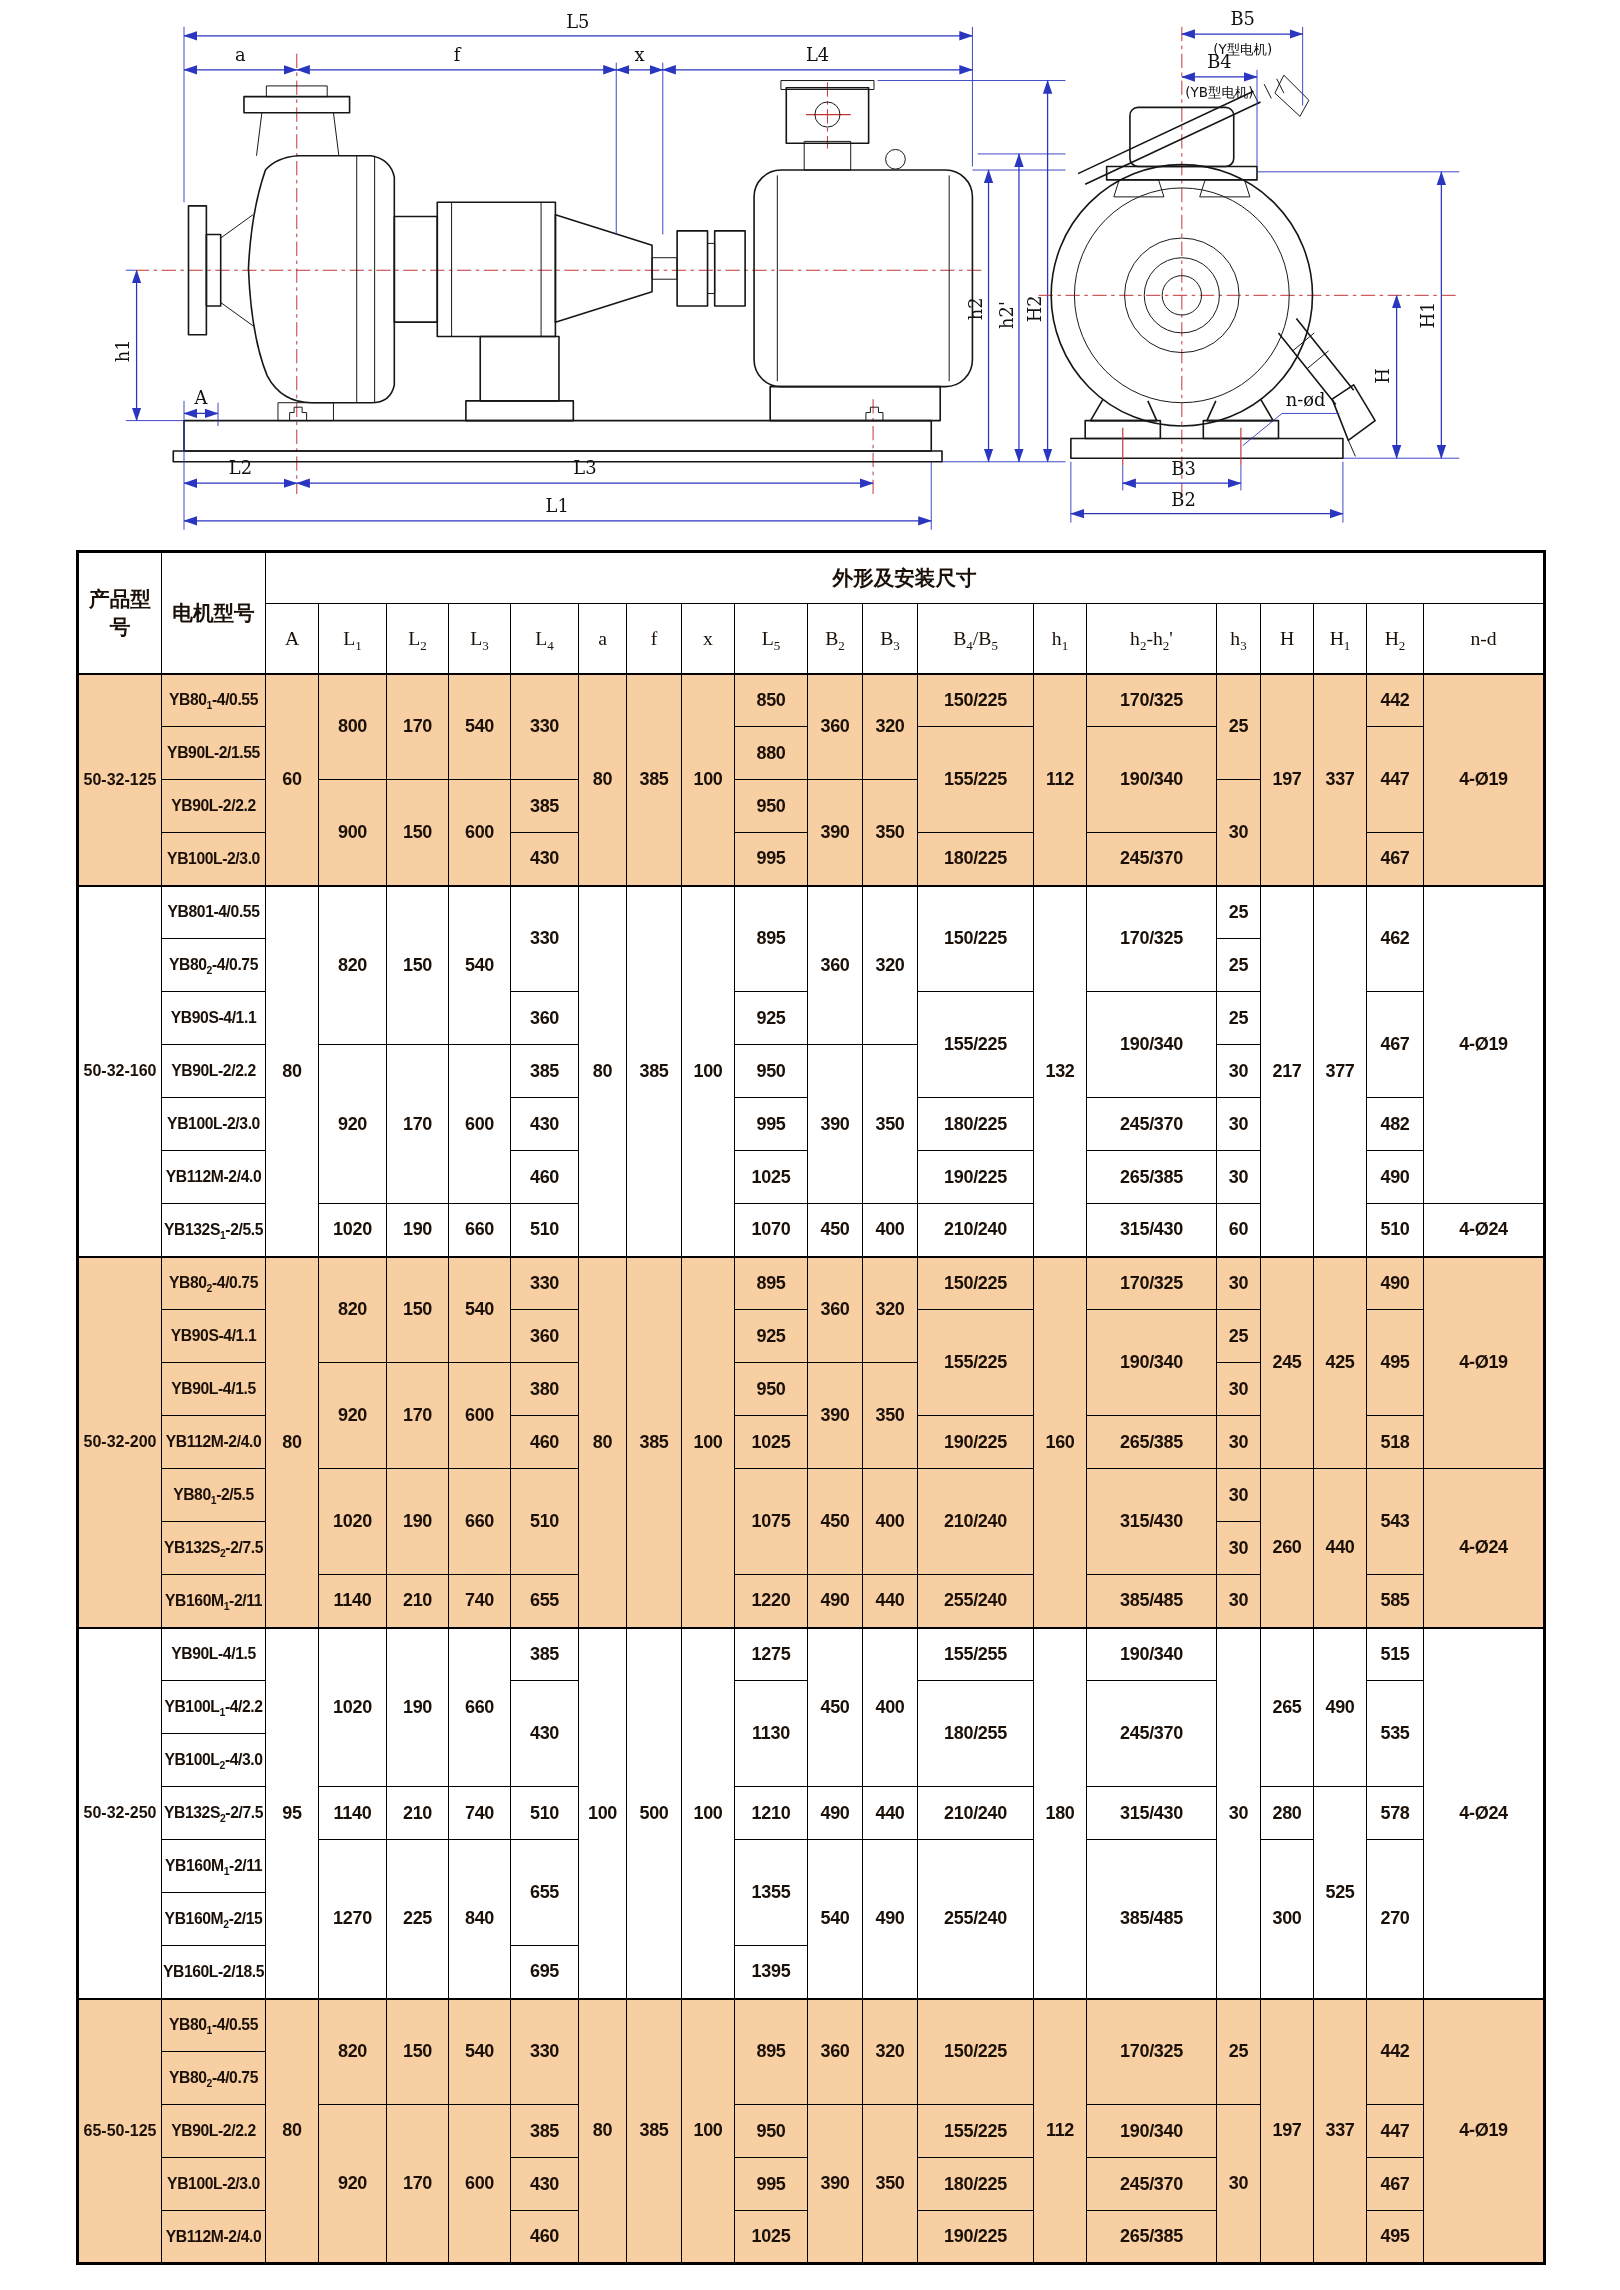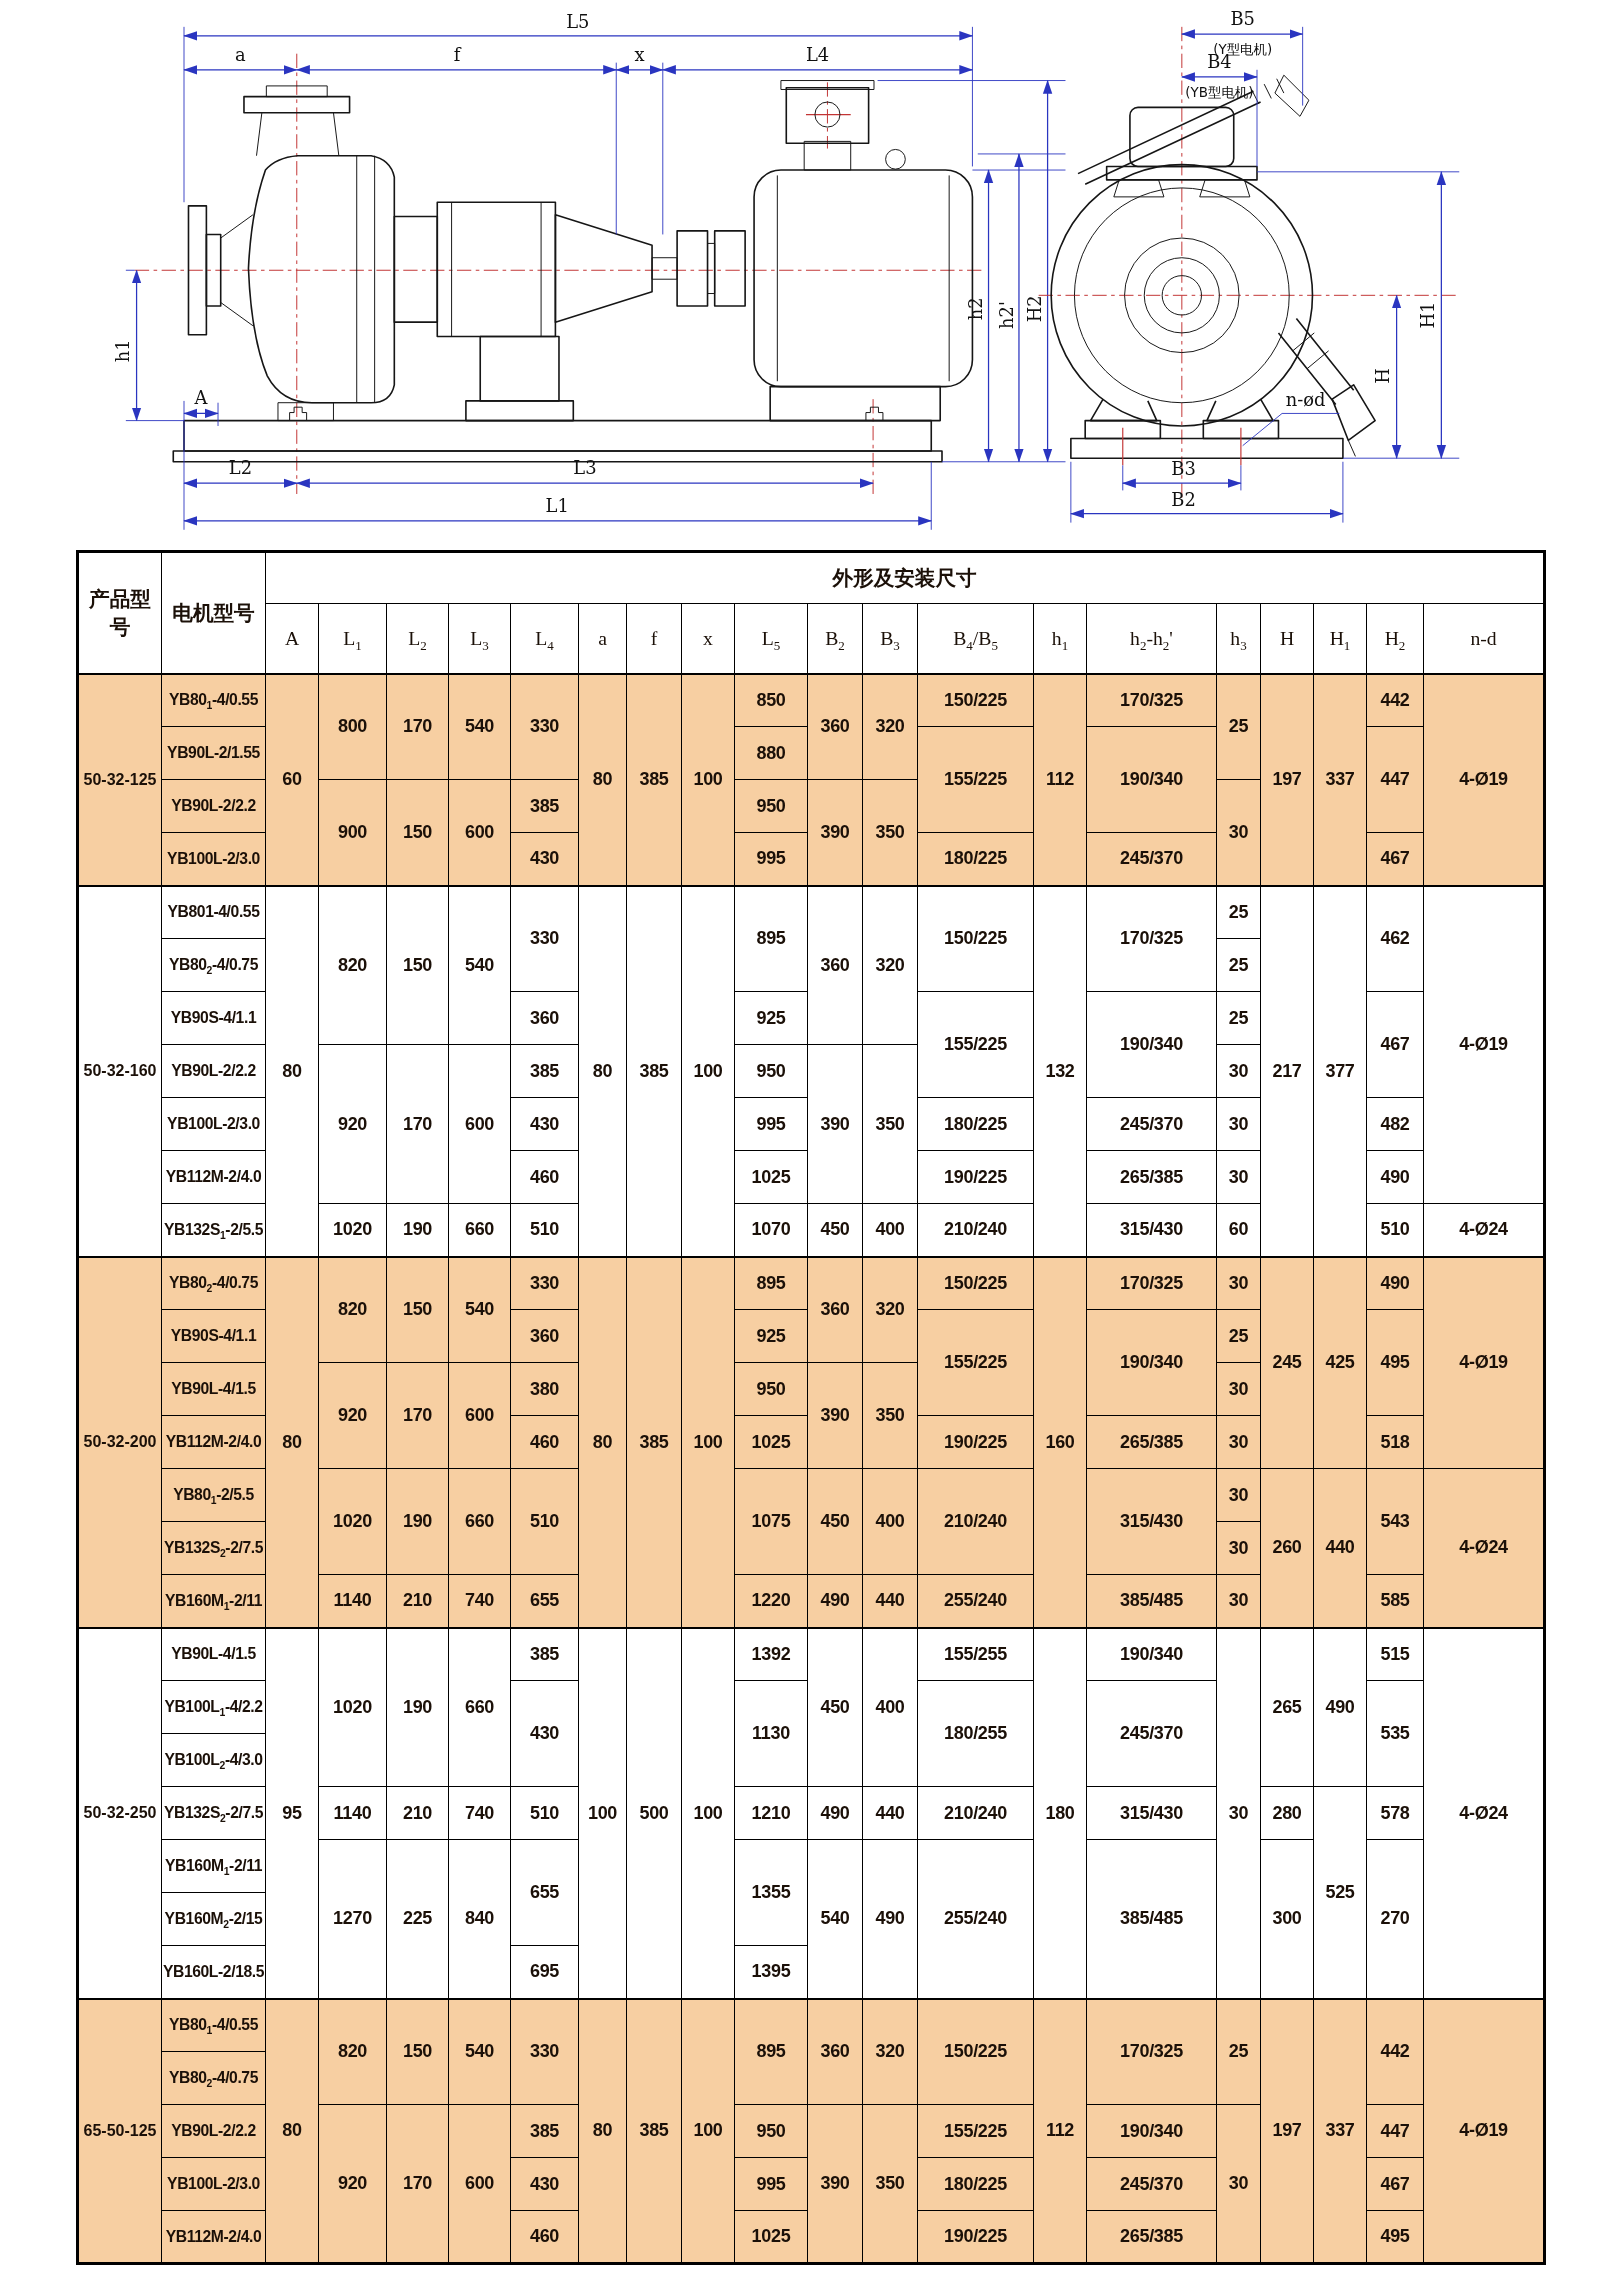--- a/index.html
+++ b/index.html
@@ -478,21 +478,21 @@
             <td rowspan="7" class="prod">50-32-250</td>
             <td class="motor">YB90L-4/1.5</td>
             <td rowspan="7" class="num">95</td>
             <td rowspan="3" class="num">1020</td>
             <td rowspan="3" class="num">190</td>
             <td rowspan="3" class="num">660</td>
             <td rowspan="1" class="num">385</td>
             <td rowspan="7" class="num">100</td>
             <td rowspan="7" class="num">500</td>
             <td rowspan="7" class="num">100</td>
-            <td rowspan="1" class="num">1392</td>
+            <td rowspan="1" class="num">1275</td>
             <td rowspan="3" class="num">450</td>
             <td rowspan="3" class="num">400</td>
             <td rowspan="1" class="num">155/255</td>
             <td rowspan="7" class="num">180</td>
             <td rowspan="1" class="num">190/340</td>
             <td rowspan="7" class="num">30</td>
             <td rowspan="3" class="num">265</td>
             <td rowspan="3" class="num">490</td>
             <td rowspan="1" class="num">515</td>
             <td rowspan="7" class="num">4-Ø24</td>

